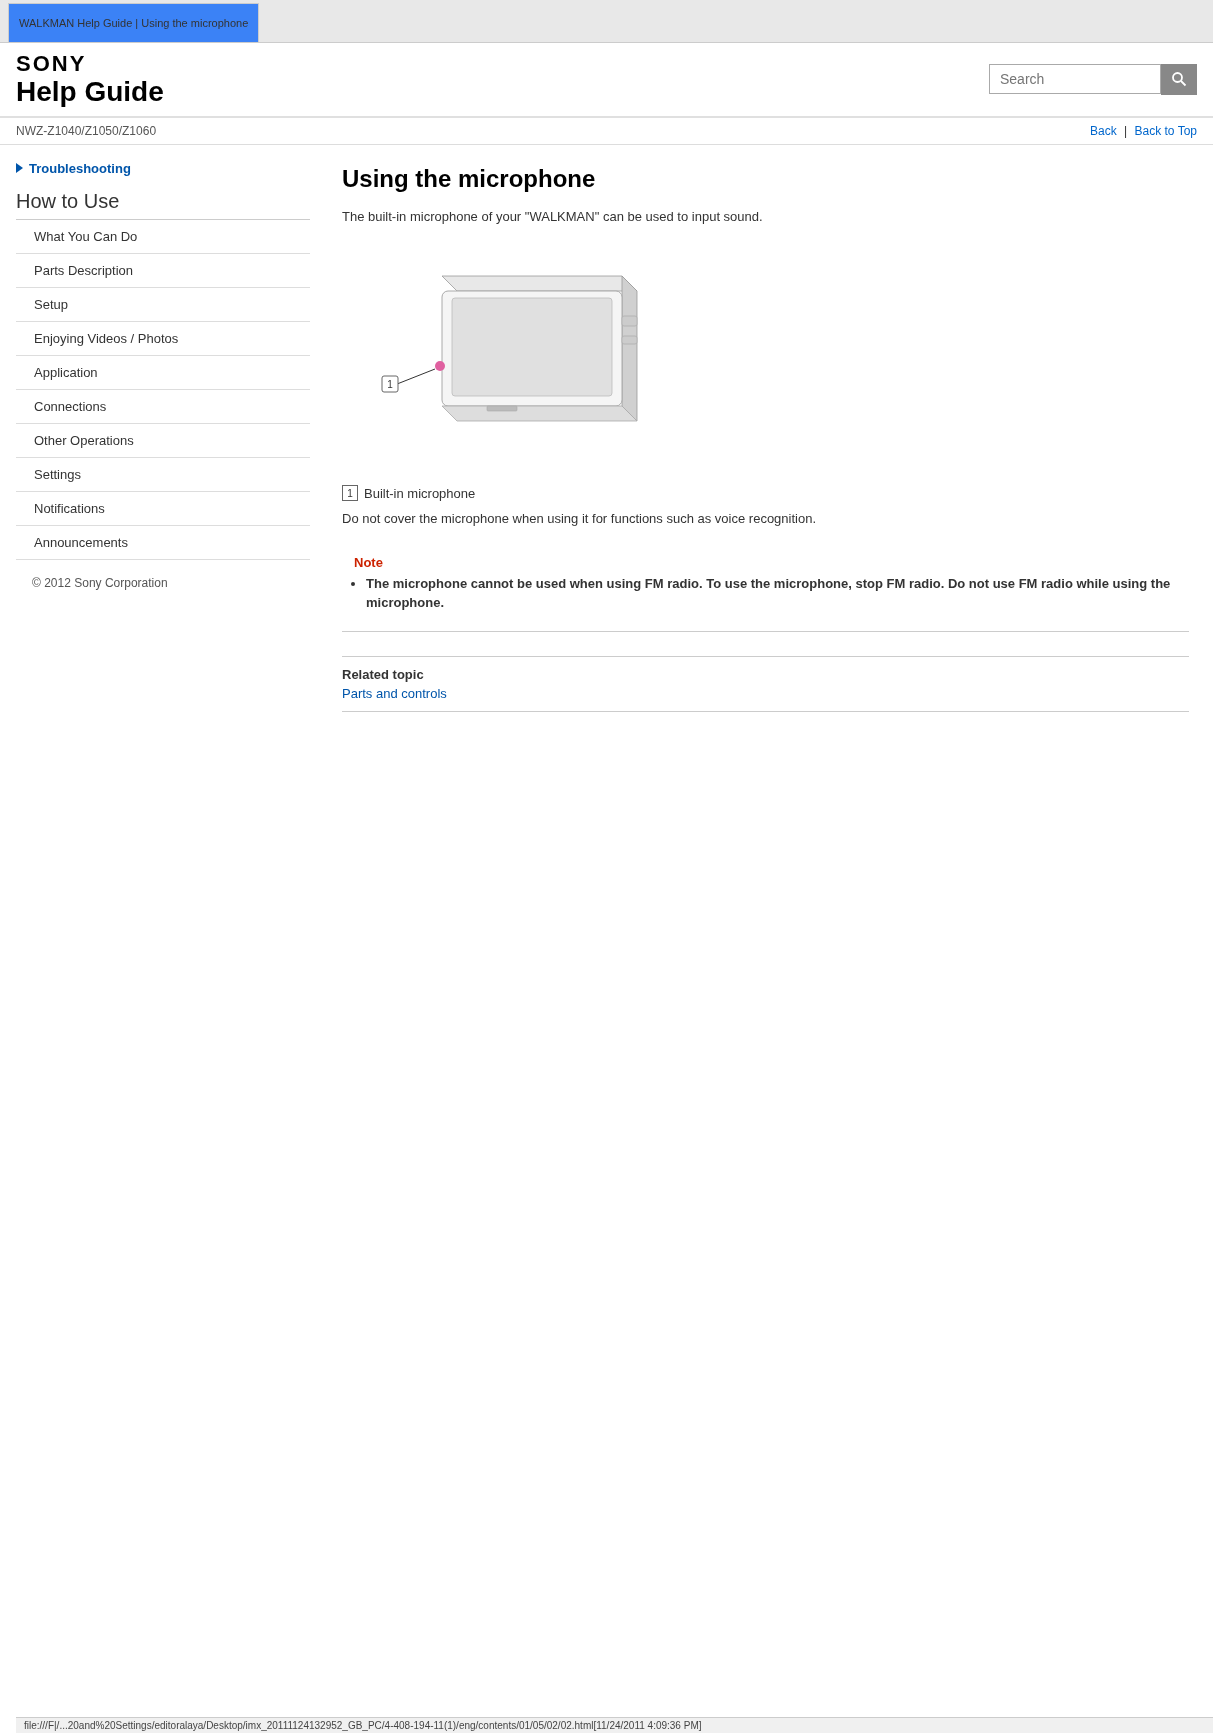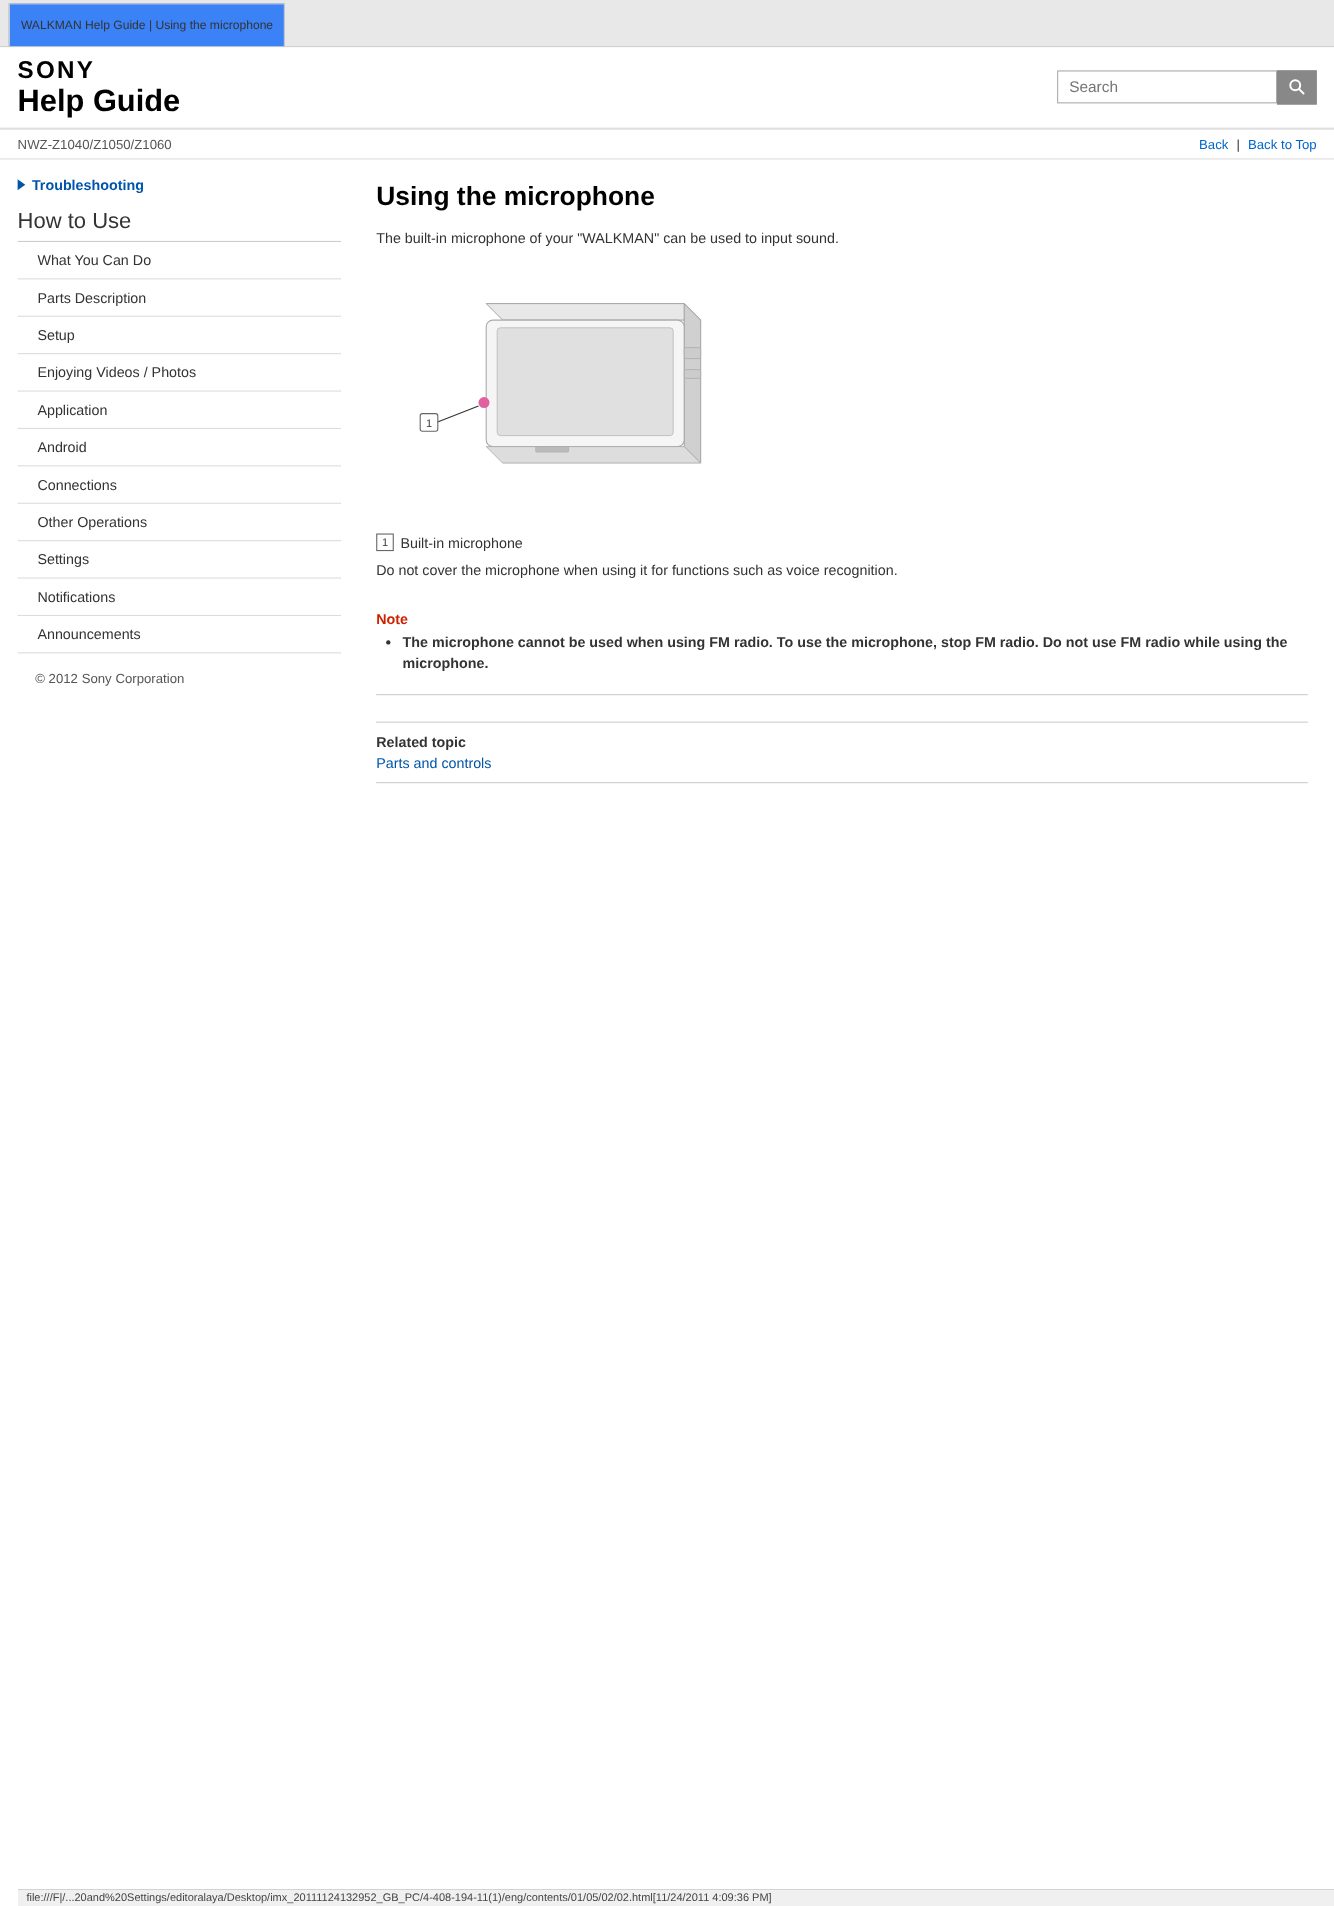--- a/index.html
+++ b/index.html
@@ -53,21 +53,21 @@
     }
     .search-area {
       display: flex;
       align-items: center;
     }
     .search-input {
       border: 1px solid #aaa;
       padding: 6px 10px;
       font-size: 14px;
       color: #999;
-      width: 200px;
+      width: 172px;
       outline: none;
     }
     .search-button {
       background: #888;
       border: 1px solid #888;
       width: 36px;
       height: 31px;
       cursor: pointer;
       display: flex;
       align-items: center;
@@ -195,20 +195,21 @@
     }
     
     .note-section {
       margin-bottom: 18px;
     }
     .note-label {
       color: #cc2200;
       font-size: 13px;
       font-weight: bold;
       margin-bottom: 4px;
+      margin-left: 12px;
     }
     .note-content {
       font-size: 13px;
       color: #333;
       line-height: 1.5;
       padding-left: 0;
     }
     .note-content ul {
       padding-left: 24px;
       margin: 4px 0;
@@ -313,23 +314,20 @@
     <a href="#" class="sidebar-item">
       <span>Setup</span>
     </a>
     <a href="#" class="sidebar-item">
       <span>Enjoying Videos / Photos</span>
     </a>
     <a href="#" class="sidebar-item">
       <span>Application</span>
     </a>
     <a href="#" class="sidebar-item">
-      <span>Android</span>
-    </a>
-    <a href="#" class="sidebar-item">
       <span>Connections</span>
     </a>
     <a href="#" class="sidebar-item">
       <span>Other Operations</span>
     </a>
     <a href="#" class="sidebar-item">
       <span>Settings</span>
     </a>
     <a href="#" class="sidebar-item">
       <span>Notifications</span>

